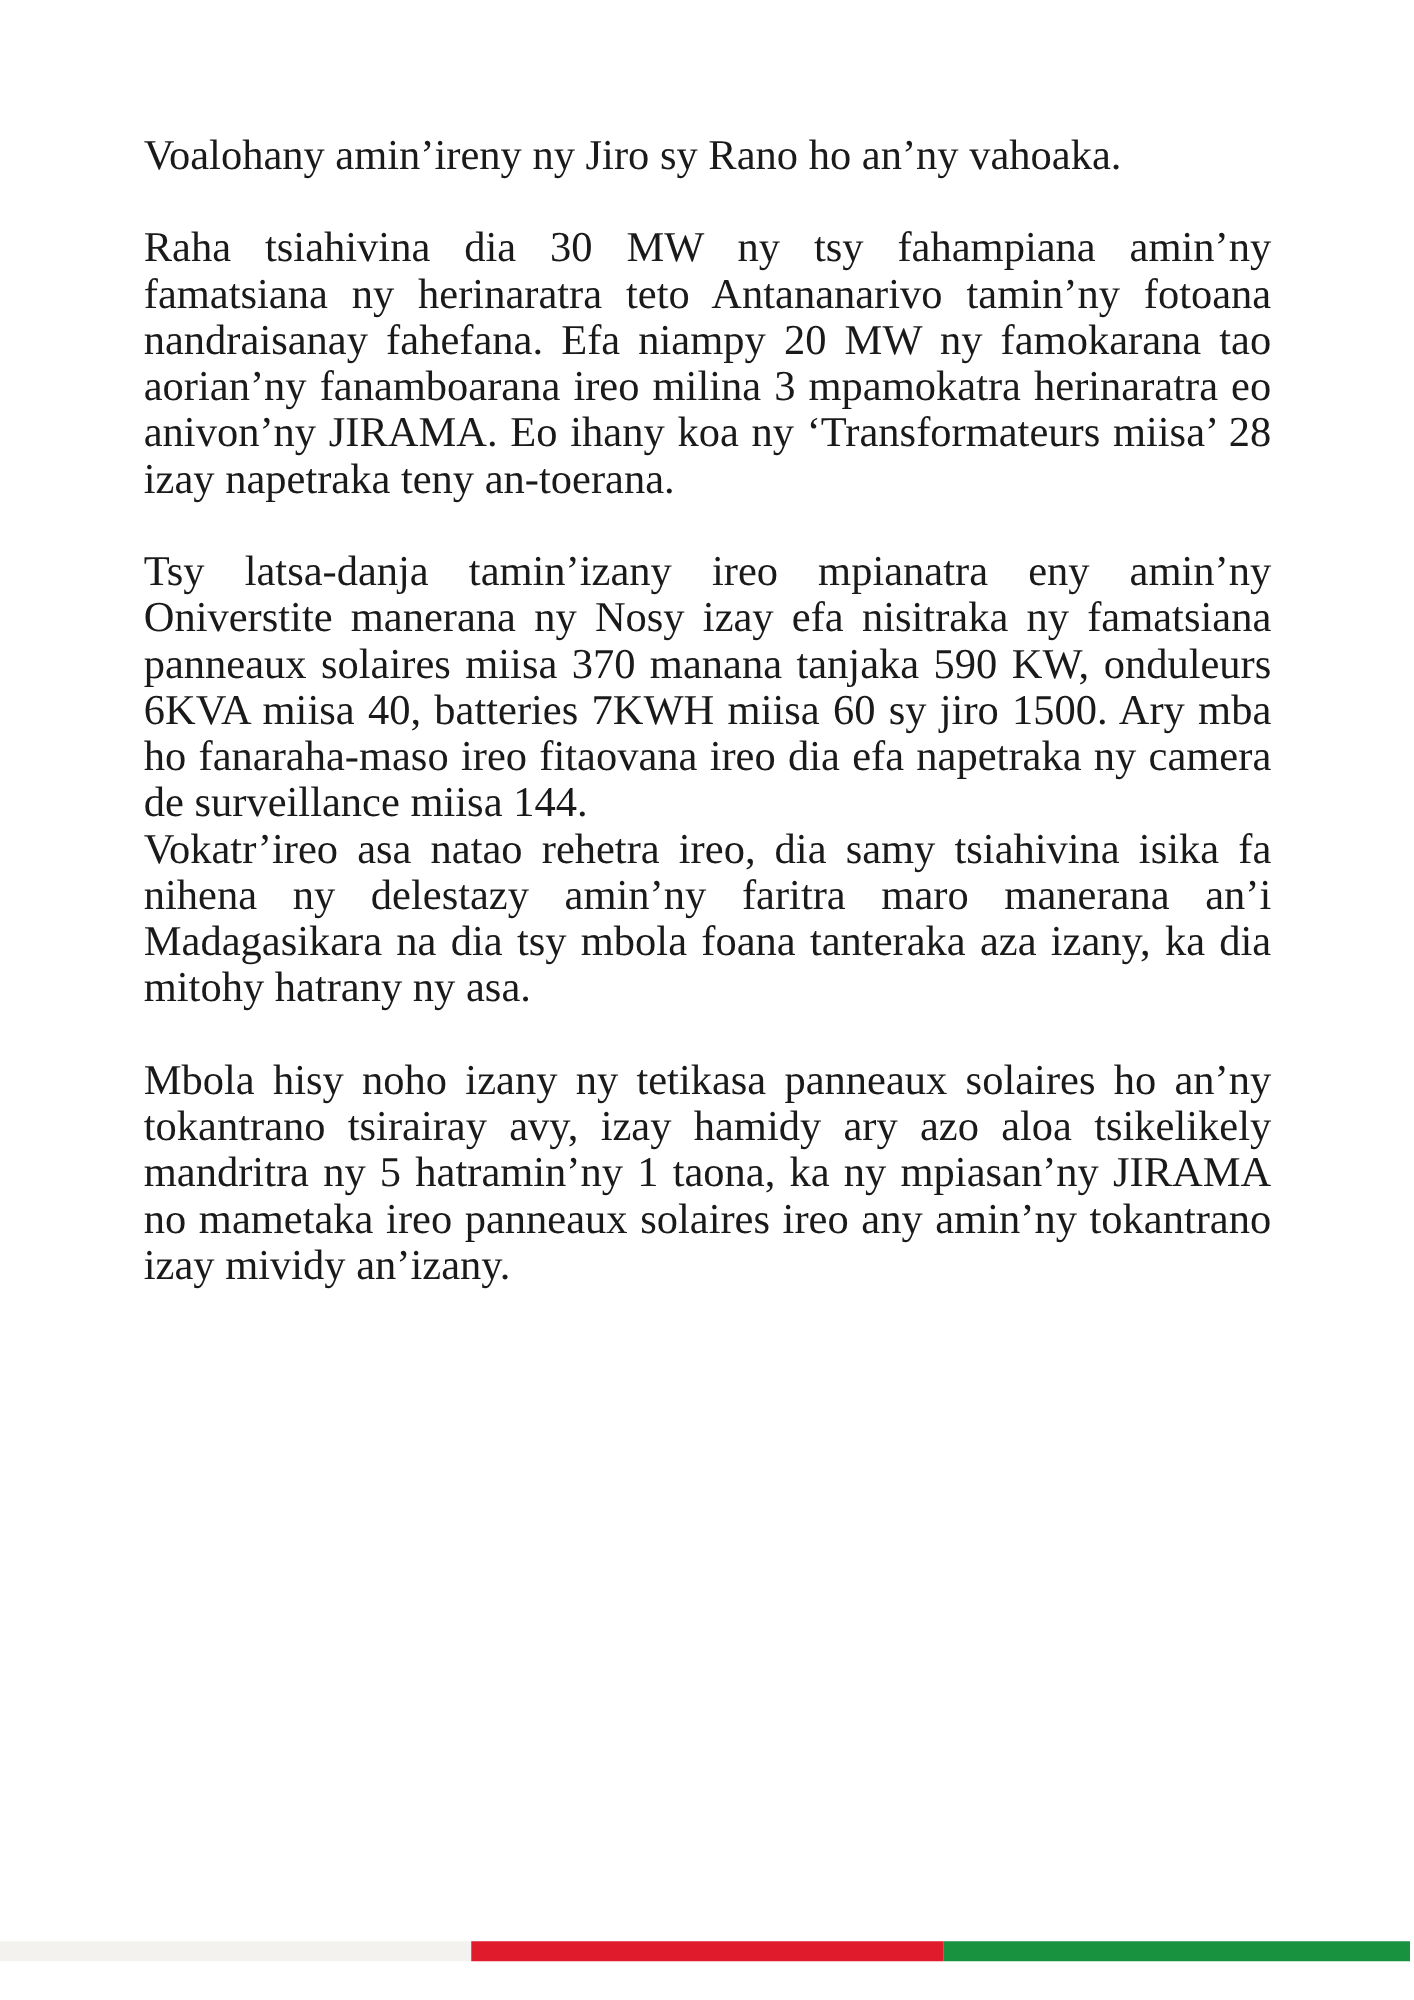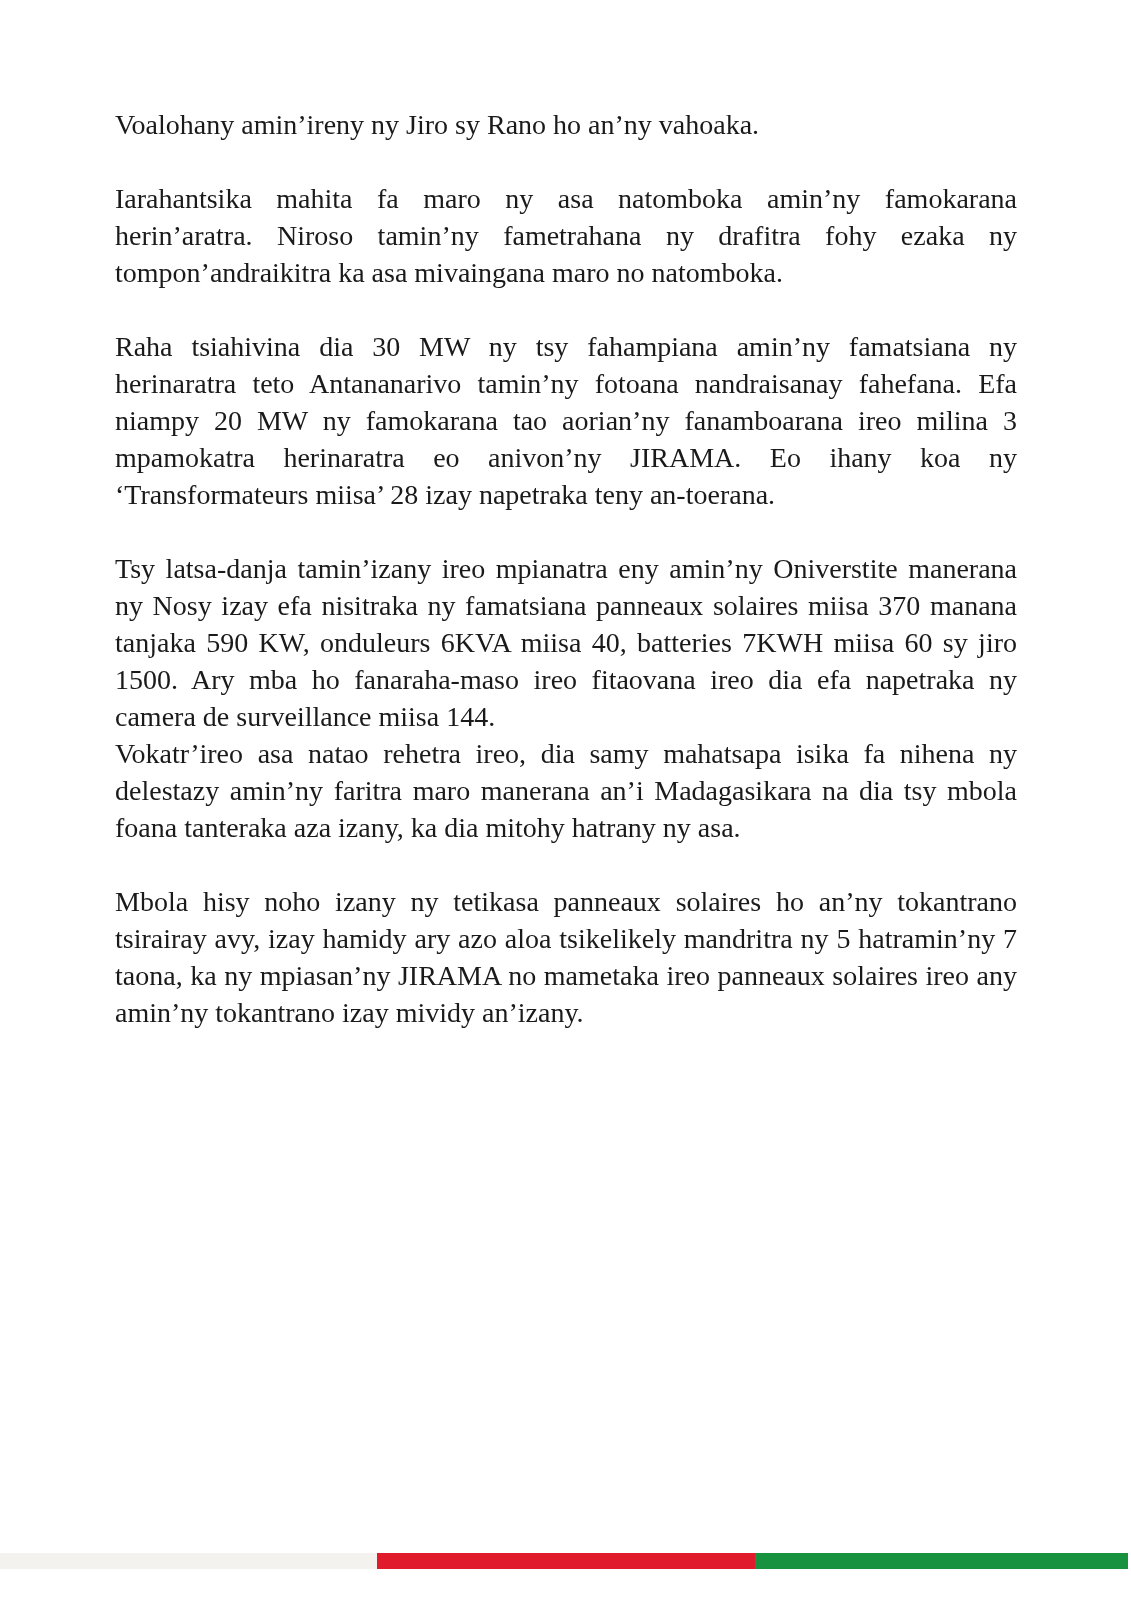--- a/index.html
+++ b/index.html
@@ -13,21 +13,21 @@
     position: relative;
     overflow: hidden;
     font-family: "Liberation Serif", "DejaVu Serif", serif;
   }
   .page {
     position: absolute;
     left: 115px;
     right: 114px;
     top: 106px;
     color: #1a1a1a;
-    font-size: 28px;
+    font-size: 34px;
     line-height: 37px;
     text-align: justify;
   }
   .page p {
     margin: 0 0 37px 0;
   }
   .page p.no-gap {
     margin-bottom: 0;
   }
   .footer-bar {
@@ -40,24 +40,23 @@
   }
   .footer-bar .seg-light { width: 377px; height: 100%; }
   .footer-bar .seg-red   { width: 378px; height: 100%; }
   .footer-bar .seg-green { width: 373px; height: 100%; }
 </style>
 </head>
 <body>
 
 <div class="page">
   <p>Voalohany amin’ireny ny Jiro sy Rano ho an’ny vahoaka.</p>
-  <p>Iarahantsika mahita fa maro ny asa natomboka amin’ny famokarana herin’aratra. Niroso tamin’ny fametrahana ny drafitra fohy ezaka ny tompon’andraikitra ka asa mivaingana maro no natomboka.</p>
   <p>Raha tsiahivina dia 30 MW ny tsy fahampiana amin’ny famatsiana ny herinaratra teto Antananarivo tamin’ny fotoana nandraisanay fahefana. Efa niampy 20 MW ny famokarana tao aorian’ny fanamboarana ireo milina 3 mpamokatra herinaratra eo anivon’ny JIRAMA. Eo ihany koa ny ‘Transformateurs miisa’ 28 izay napetraka teny an-toerana.</p>
   <p class="no-gap">Tsy latsa-danja tamin’izany ireo mpianatra eny amin’ny Oniverstite manerana ny Nosy izay efa nisitraka ny famatsiana panneaux solaires miisa 370 manana tanjaka 590 KW, onduleurs 6KVA miisa 40, batteries 7KWH miisa 60 sy jiro 1500. Ary mba ho fanaraha-maso ireo fitaovana ireo dia efa napetraka ny camera de surveillance miisa 144.</p>
-  <p>Vokatr’ireo asa natao rehetra ireo, dia samy mahatsapa isika fa nihena ny delestazy amin’ny faritra maro manerana an’i Madagasikara na dia tsy mbola foana tanteraka aza izany, ka dia mitohy hatrany ny asa.</p>
-  <p>Mbola hisy noho izany ny tetikasa panneaux solaires ho an’ny tokantrano tsirairay avy, izay hamidy ary azo aloa tsikelikely mandritra ny 5 hatramin’ny 7 taona, ka ny mpiasan’ny JIRAMA no mametaka ireo panneaux solaires ireo any amin’ny tokantrano izay mividy an’izany.</p>
+  <p>Vokatr’ireo asa natao rehetra ireo, dia samy tsiahivina isika fa nihena ny delestazy amin’ny faritra maro manerana an’i Madagasikara na dia tsy mbola foana tanteraka aza izany, ka dia mitohy hatrany ny asa.</p>
+  <p>Mbola hisy noho izany ny tetikasa panneaux solaires ho an’ny tokantrano tsirairay avy, izay hamidy ary azo aloa tsikelikely mandritra ny 5 hatramin’ny 1 taona, ka ny mpiasan’ny JIRAMA no mametaka ireo panneaux solaires ireo any amin’ny tokantrano izay mividy an’izany.</p>
 </div>
 
 <div class="footer-bar">
   <div class="seg-light" style="background: rgb(244, 242, 239);"></div>
   <div class="seg-red" style="background: rgb(224, 27, 44);"></div>
   <div class="seg-green" style="background: rgb(24, 146, 63);"></div>
 </div>
 
 </body></html>

